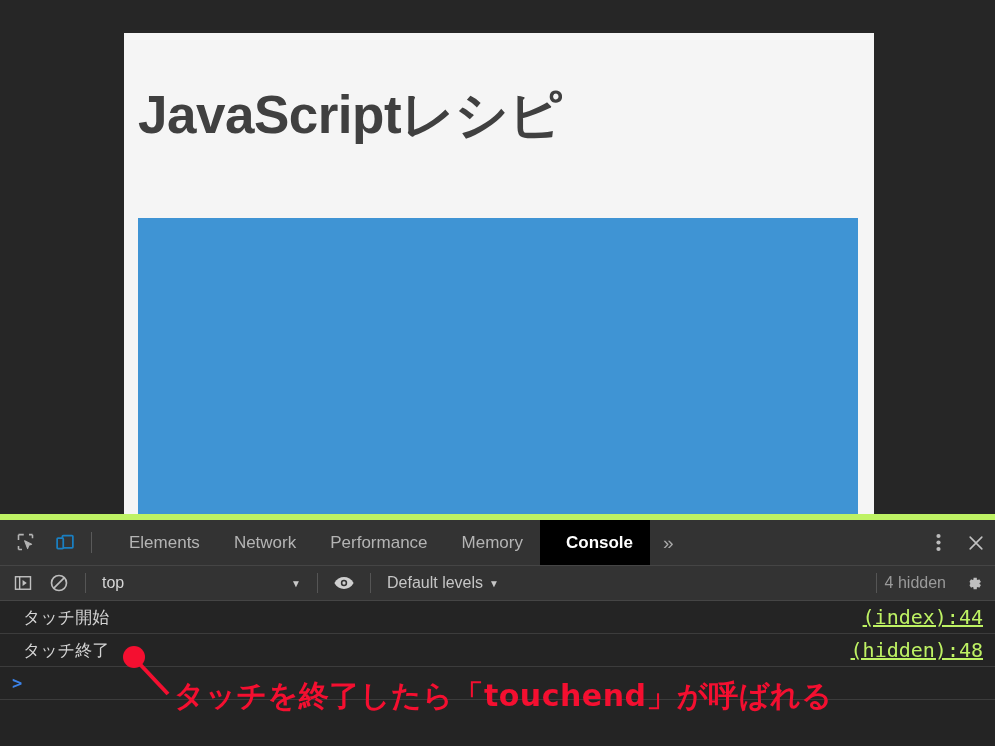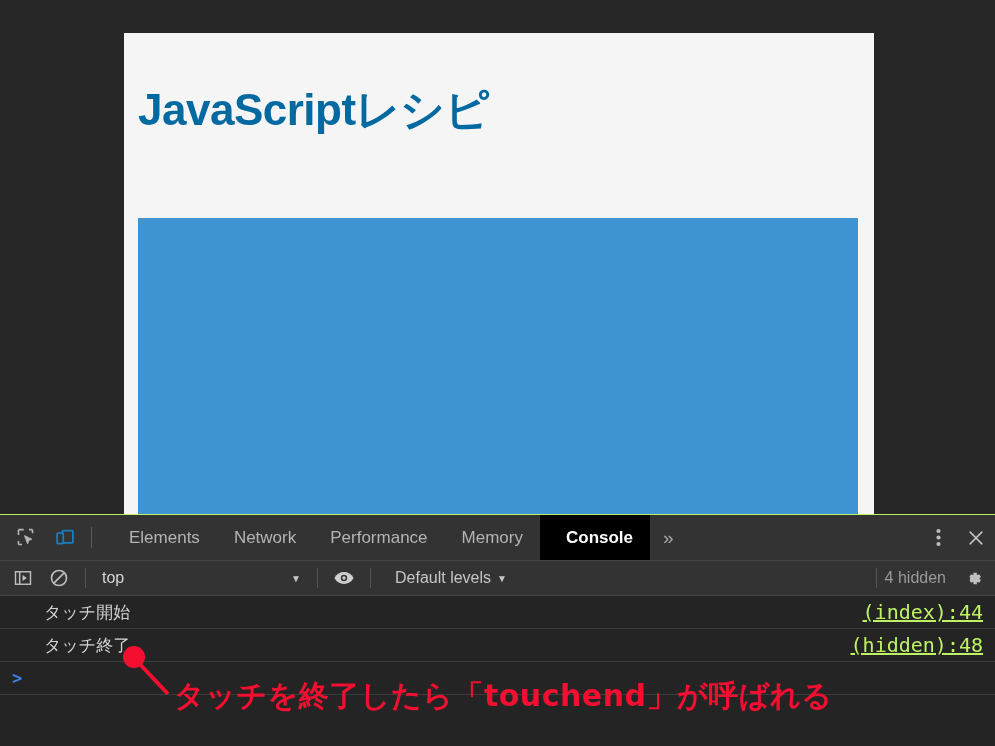--- a/index.html
+++ b/index.html
@@ -25,25 +25,25 @@
     left: 124px;
     top: 33px;
     width: 750px;
     height: 481px;
     background: #f5f5f5;
     overflow: hidden;
   }
 
   .page-title {
     margin: 52px 0 0 14px;
-    font-size: 44px;
+    font-size: 53px;
     line-height: 1.12;
     font-weight: 700;
     letter-spacing: -0.5px;
-    color: #0369a1;
+    color: #404040;
     font-family: "Liberation Sans", "DejaVu Sans", sans-serif;
     white-space: nowrap;
   }
 
   .touch-area {
     position: absolute;
     left: 14px;
     top: 185px;
     width: 720px;
     height: 330px;
@@ -51,21 +51,21 @@
   }
 
   
   .devtools {
     position: absolute;
     left: 0;
     top: 514px;
     width: 995px;
     height: 232px;
     background: #333333;
-    border-top: 1px solid #bef264;
+    border-top: 6px solid #bef264;
     display: flex;
     flex-direction: column;
   }
 
   
   .tabbar {
     position: relative;
     height: 45px;
     display: flex;
     align-items: stretch;
@@ -195,21 +195,21 @@
     padding: 0 8px;
     font-family: "Liberation Sans", "DejaVu Sans", sans-serif;
     outline: none;
   }
   .filter-input::placeholder { color: #8e8e8e; }
 
   .levels-select {
     display: flex;
     align-items: center;
     gap: 6px;
-    margin-left: 16px;
+    margin-left: 8px;
     font-size: 16px;
     color: #c6c6c6;
     cursor: pointer;
   }
   .levels-select .caret { font-size: 10px; }
 
   .toolbar-right {
     margin-left: auto;
     display: flex;
     align-items: center;
@@ -238,21 +238,21 @@
     overflow: hidden;
   }
 
   .msg-row {
     position: relative;
     display: flex;
     align-items: center;
     height: 33px;
     background: #242424;
     border-bottom: 1px solid #3c3c3c;
-    padding-left: 44px;
+    padding-left: 23px;
     padding-right: 12px;
   }
   .msg-text {
     font-size: 17px;
     color: #d4d4d4;
     white-space: nowrap;
   }
   .msg-source {
     margin-left: auto;
     font-family: "DejaVu Sans Mono", "Liberation Mono", monospace;

